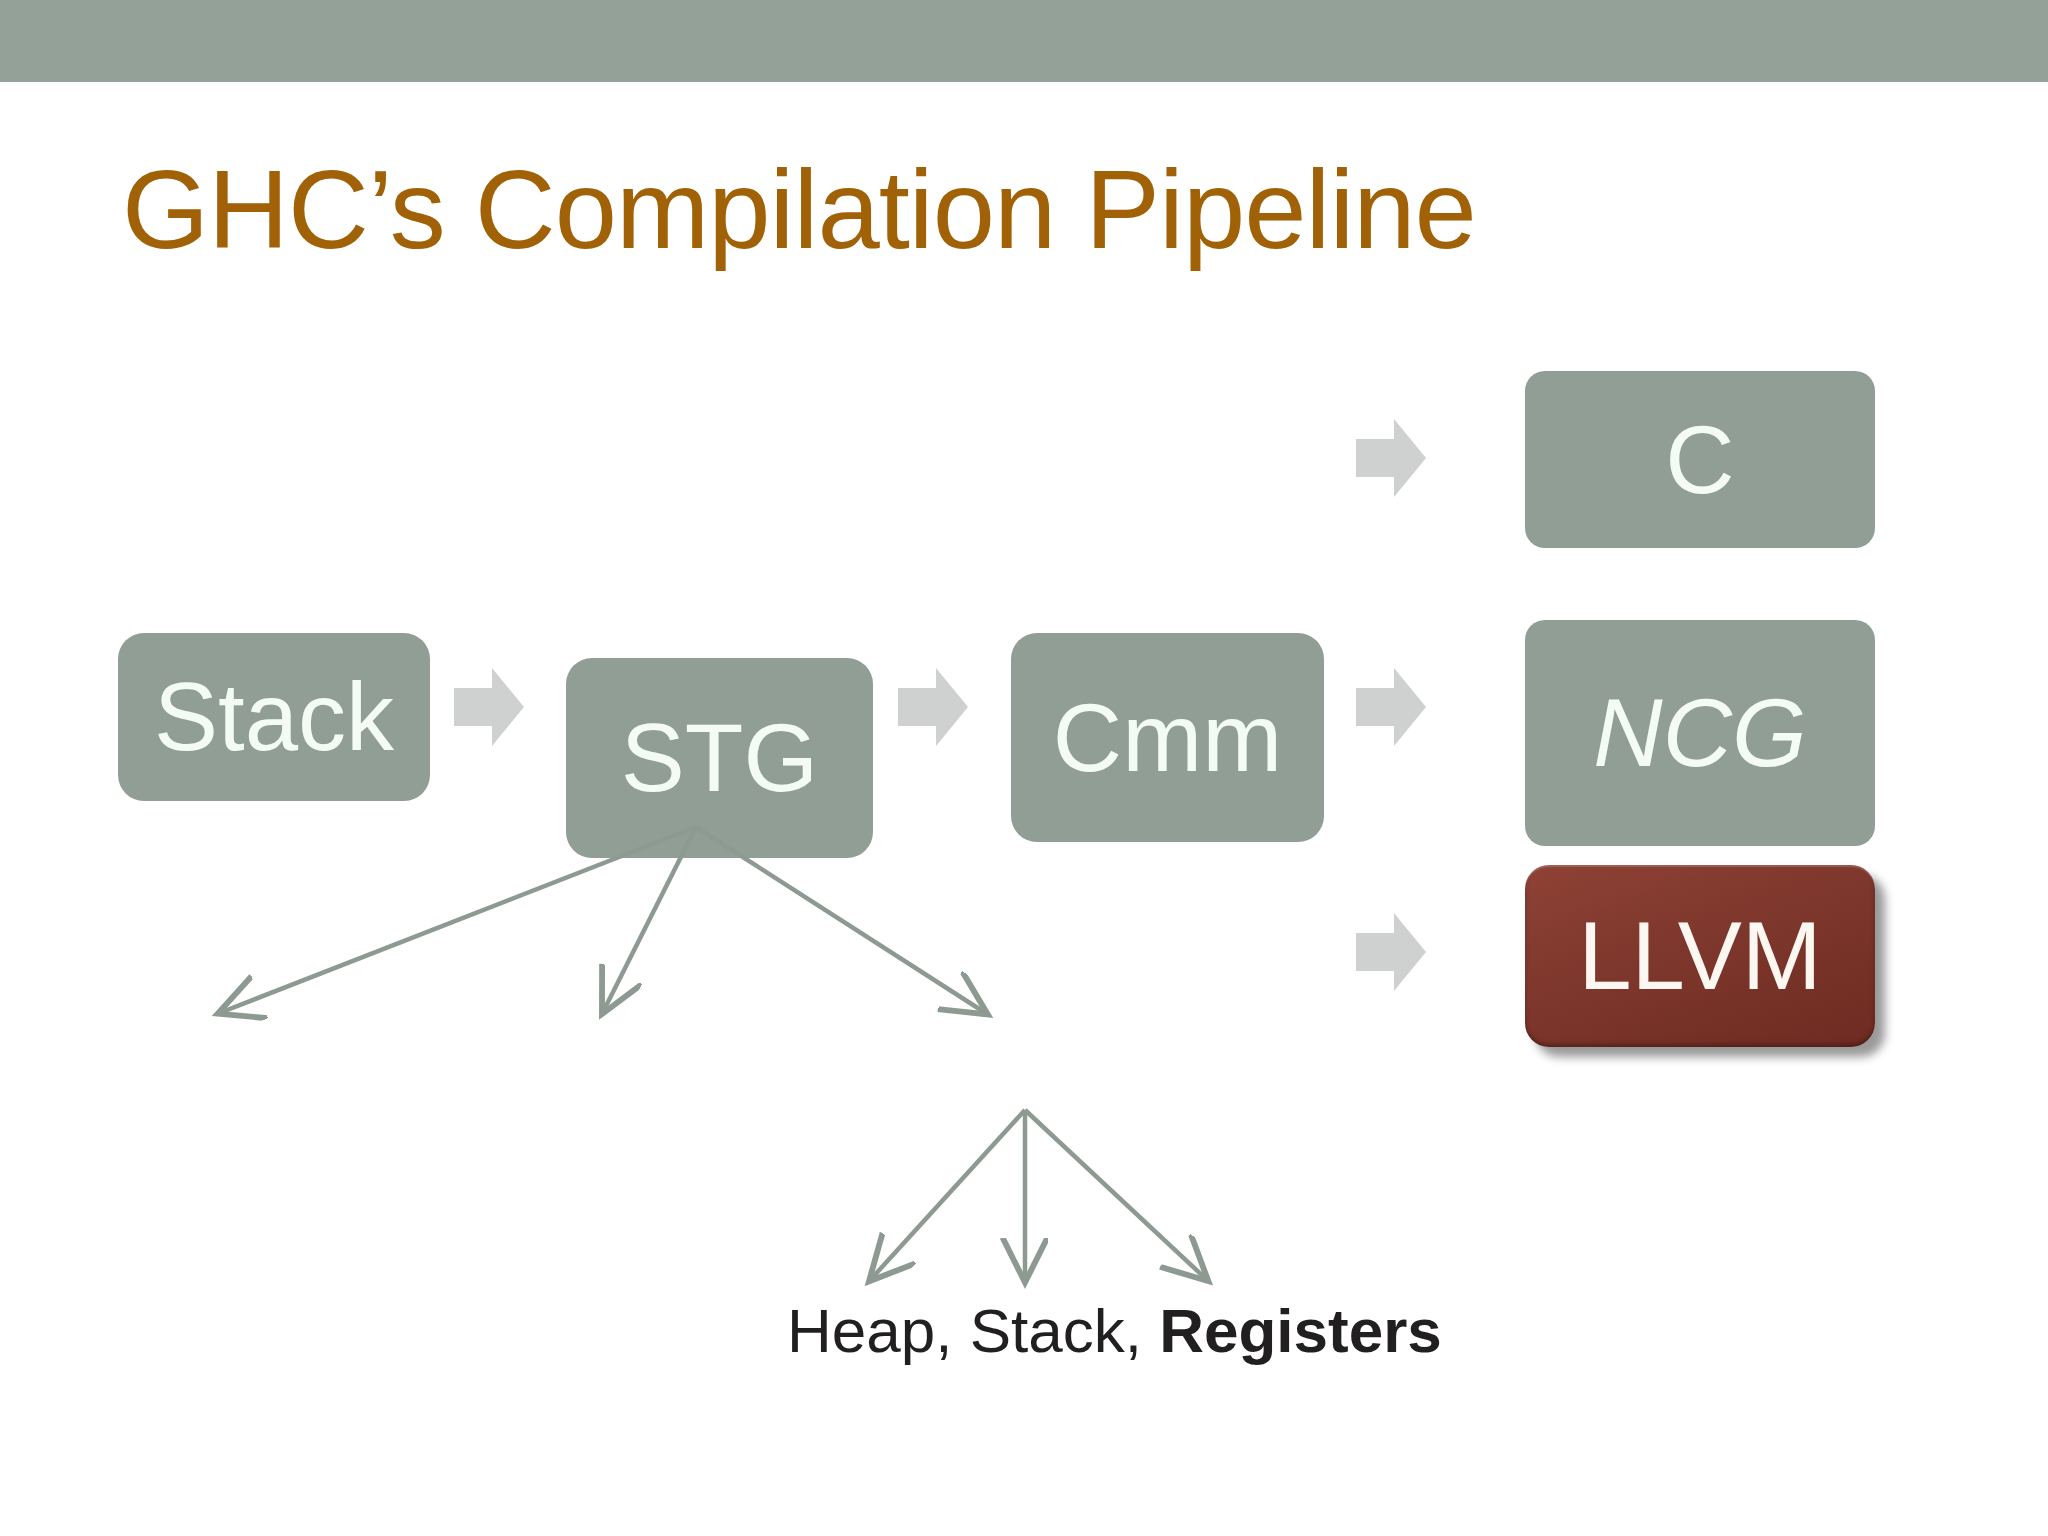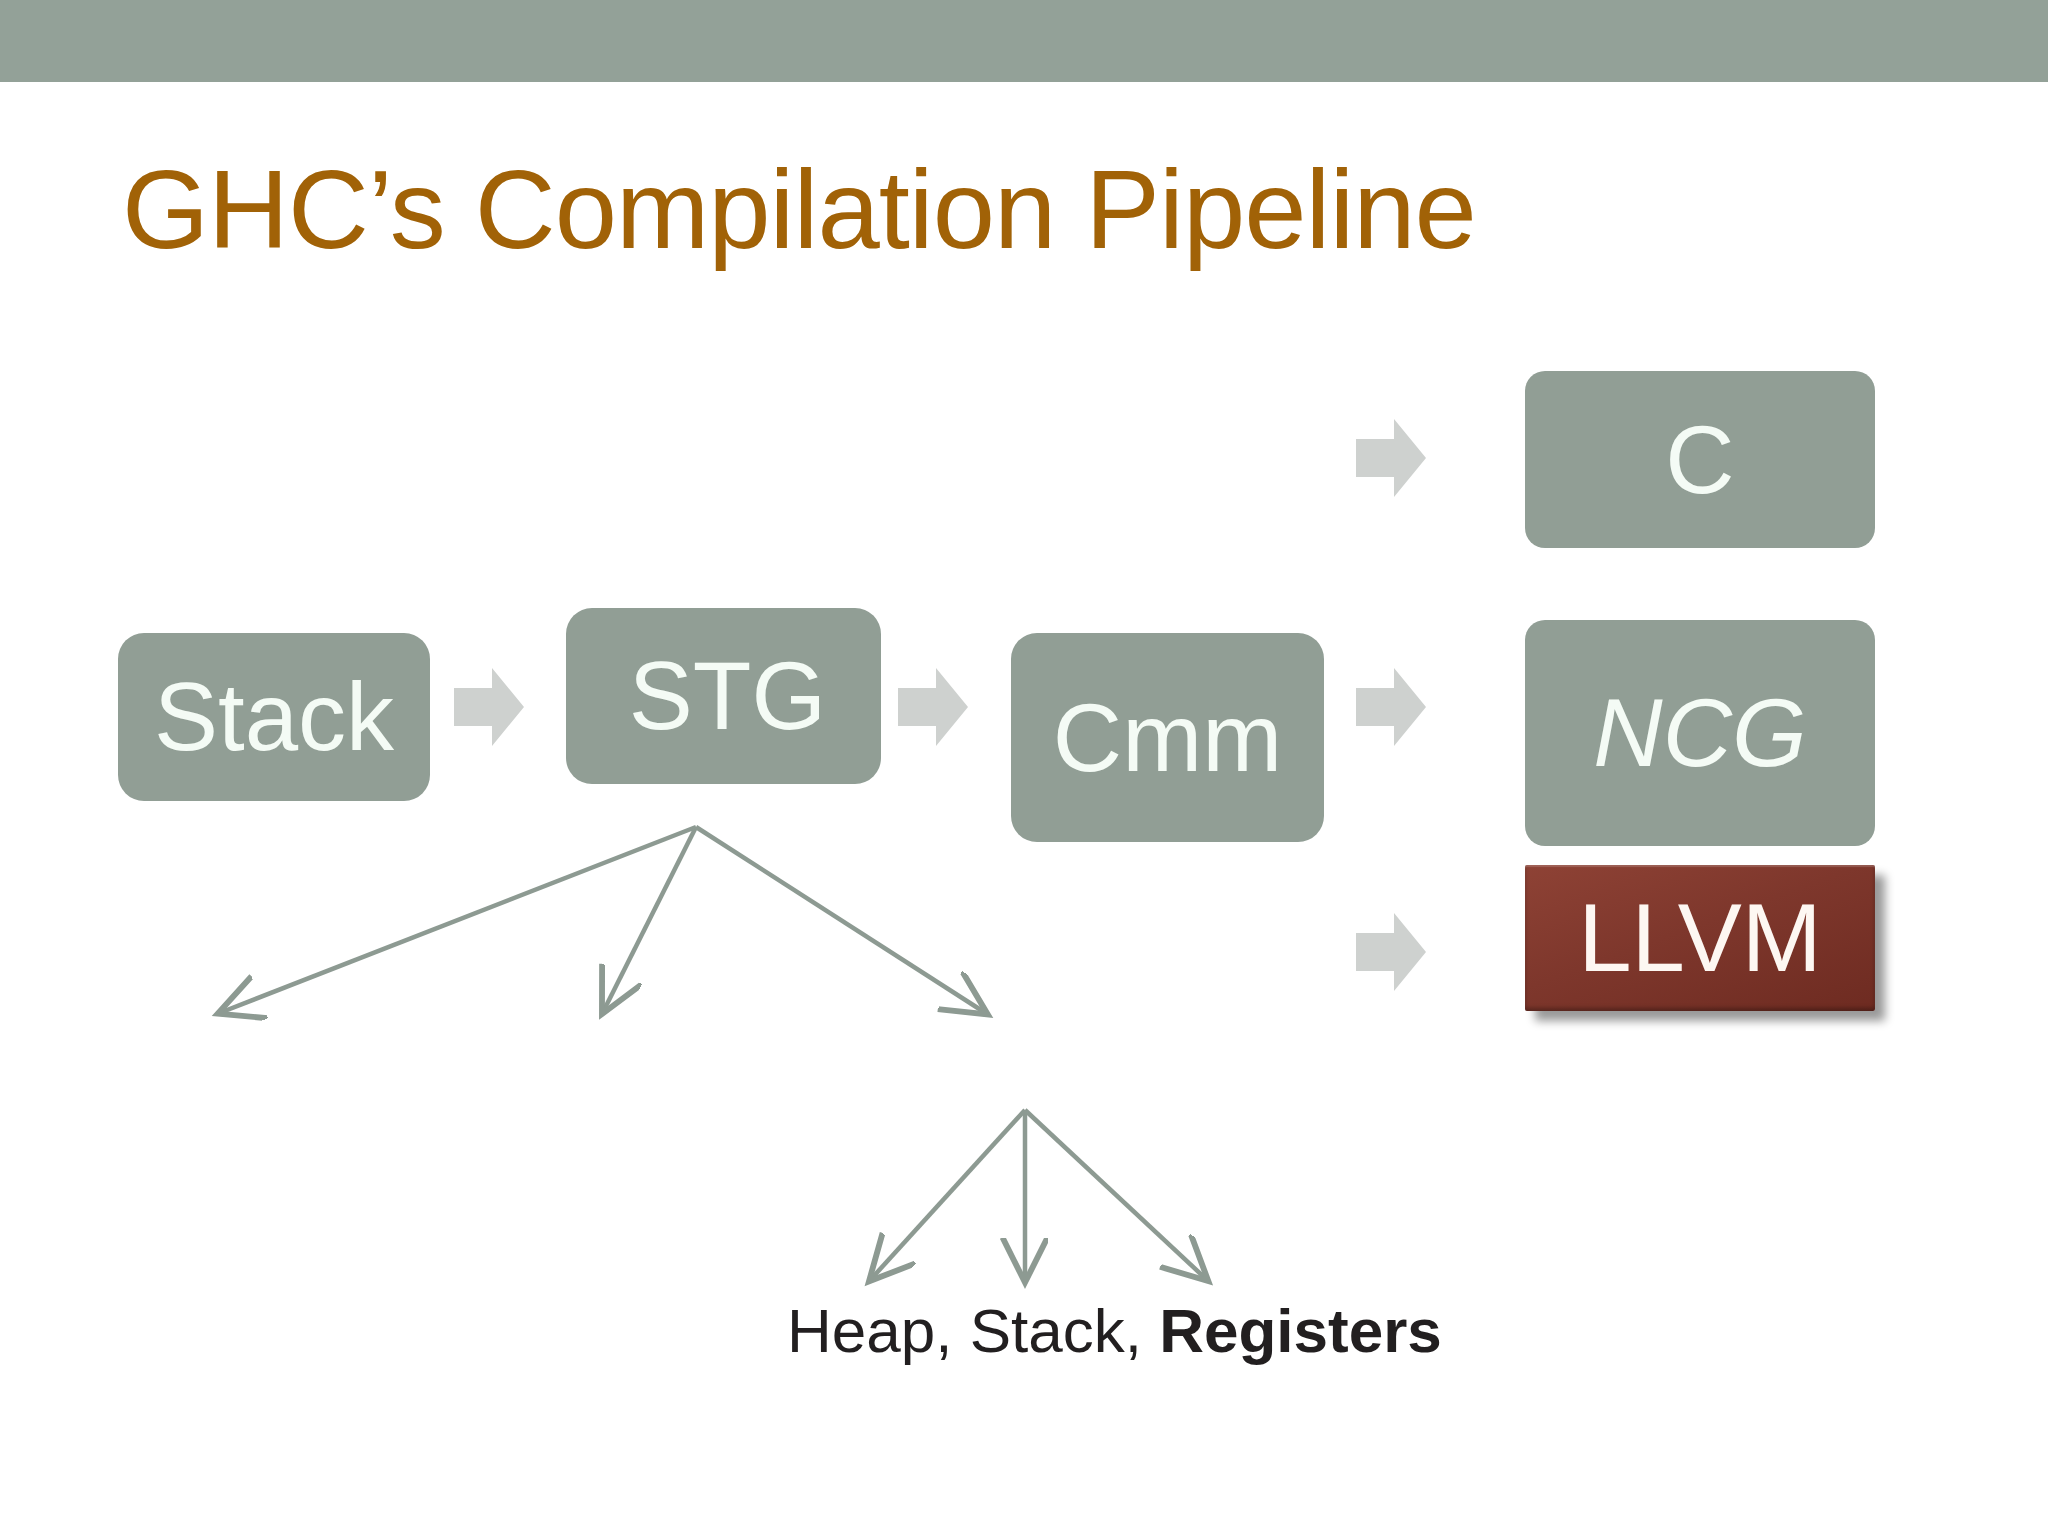--- a/index.html
+++ b/index.html
@@ -52,34 +52,34 @@
     align-items: center;
     justify-content: center;
     font-size: 96px;
     font-weight: normal;
     line-height: 1;
     letter-spacing: 0px;
   }
   .stage-box.square-ish { border-radius: 26px; }
 
   #box-core { left: 118px;  top: 633px; width: 312px; height: 168px; }
-  #box-stg  { left: 566px;  top: 608px; width: 307px; height: 176px; padding-left: 8px; }
+  #box-stg  { left: 566px;  top: 658px; width: 307px; height: 200px; }
   #box-cmm  { left: 1011px; top: 633px; width: 313px; height: 209px; }
 
   #box-c    { left: 1525px; top: 371px; width: 350px; height: 177px; border-radius: 20px; }
   #box-ncg  { left: 1525px; top: 620px; width: 350px; height: 226px; border-radius: 20px; font-style: italic; }
 
   
   #box-llvm {
     position: absolute;
     left: 1525px;
     top: 865px;
     width: 350px;
-    height: 146px;
-    border-radius: 2px;
+    height: 182px;
+    border-radius: 24px;
     background: linear-gradient(160deg, #8e4235 0%, #7e372c 45%, #6e2b21 100%);
     box-shadow: 10px 10px 10px rgba(0,0,0,0.40),
                 inset 0 2px 1px rgba(255,255,255,0.18),
                 inset 0 -3px 4px rgba(0,0,0,0.30);
     color: #fdf7f2;
     display: flex;
     align-items: center;
     justify-content: center;
     font-size: 96px;
     line-height: 1;

